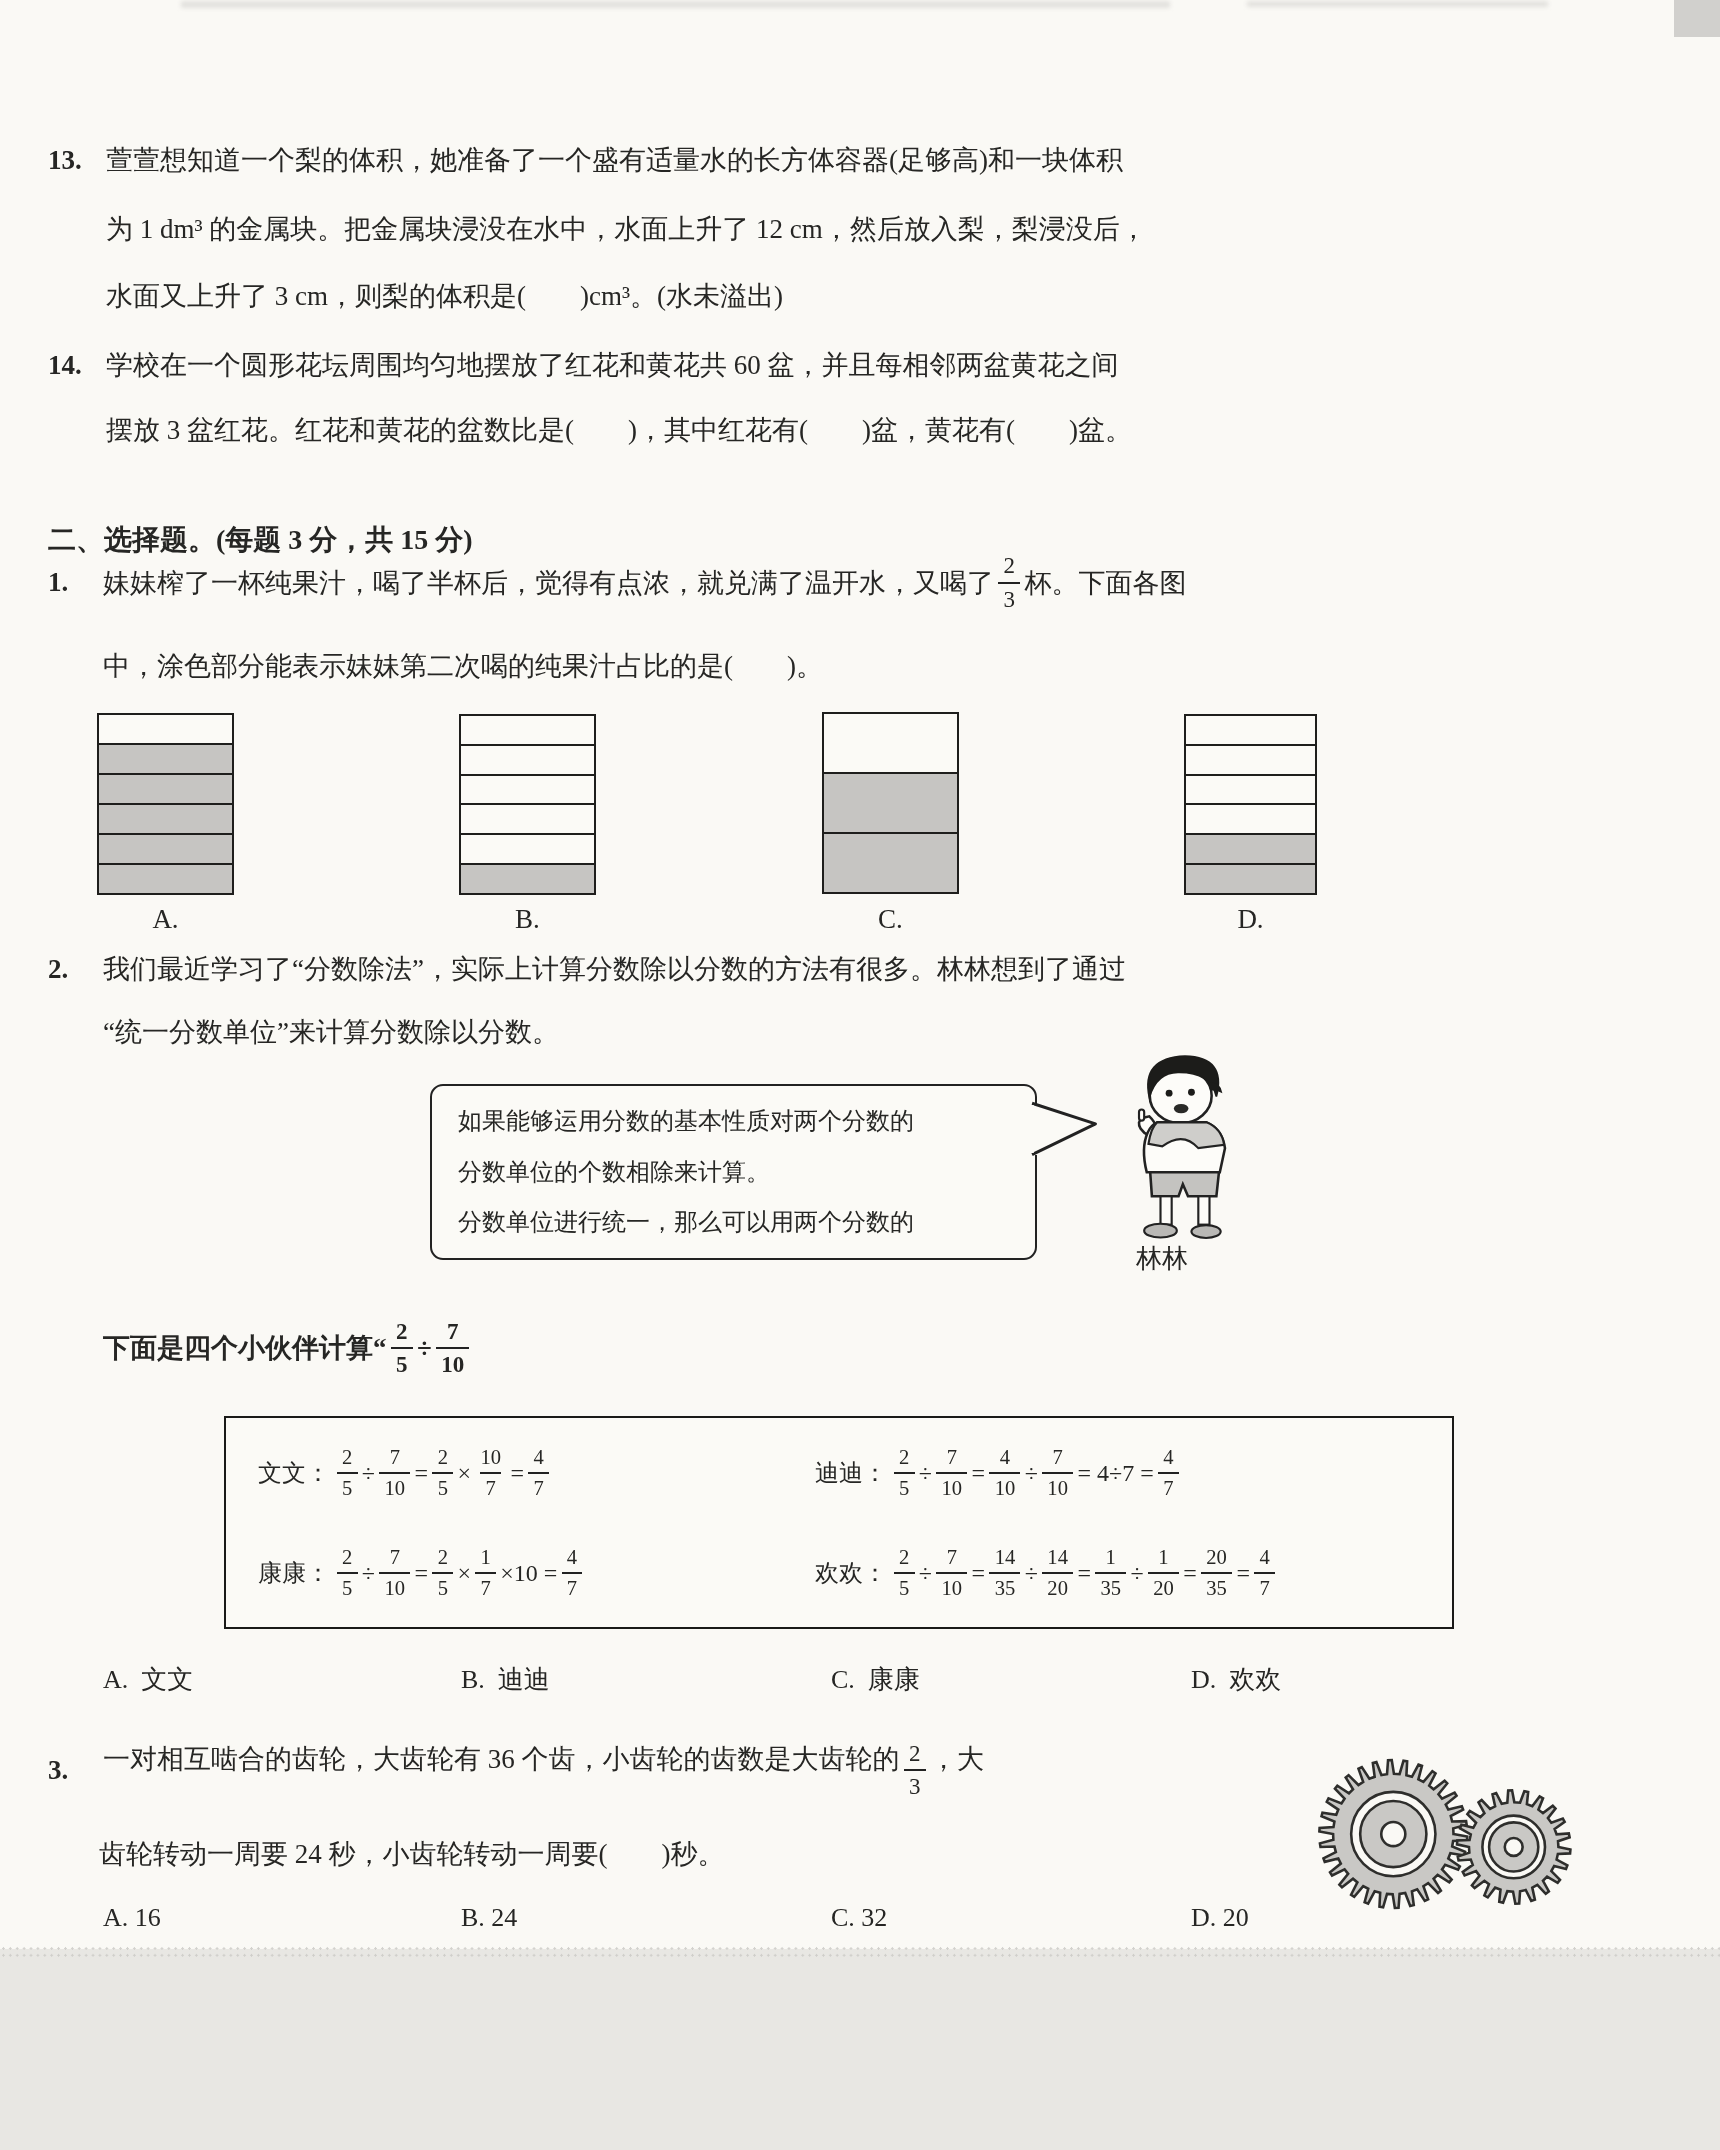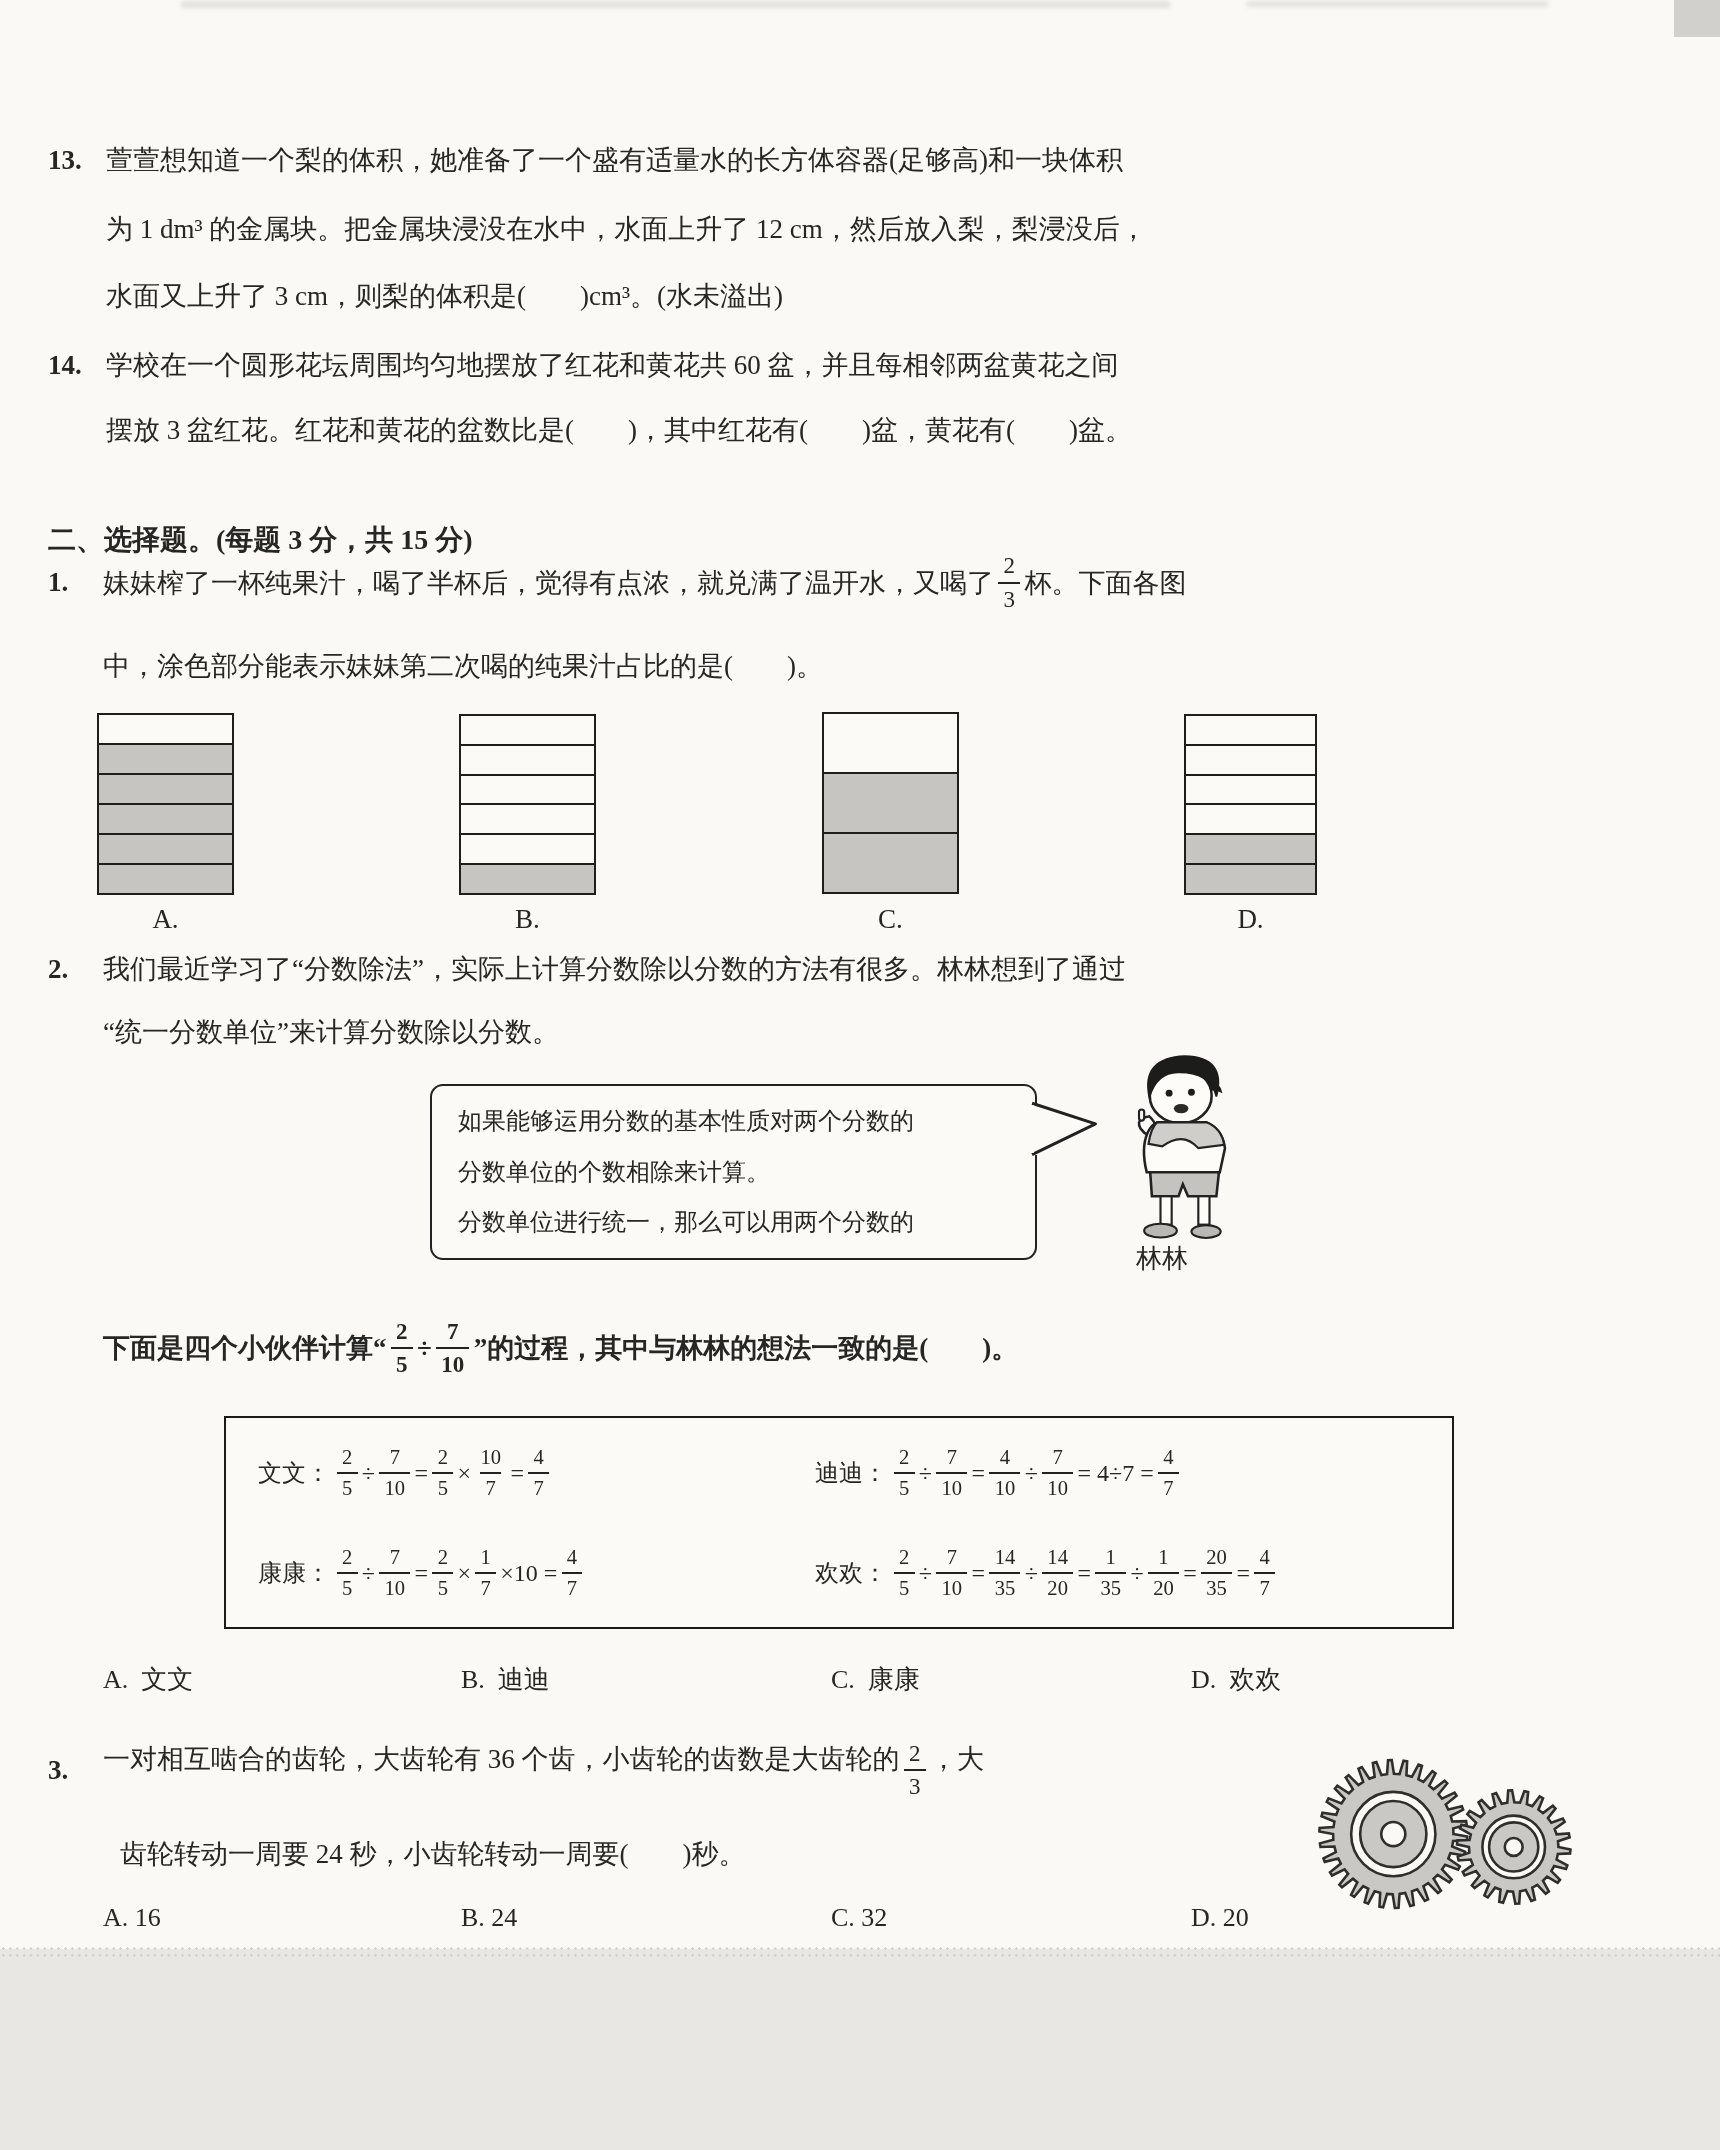--- a/index.html
+++ b/index.html
@@ -140,35 +140,35 @@
     <path d="M84,296 L244,296 L238,352 L172,352 L160,324 L150,352 L88,352 Z" fill="#c4c3c0" stroke="#222" stroke-width="6"></path>
 
     <rect x="108" y="352" width="26" height="66" fill="#fdfcf9" stroke="#222" stroke-width="5"></rect>
     <rect x="196" y="352" width="26" height="66" fill="#fdfcf9" stroke="#222" stroke-width="5"></rect>
 
     <ellipse cx="108" cy="432" rx="38" ry="16" fill="#b9b8b5" stroke="#222" stroke-width="5"></ellipse>
     <ellipse cx="214" cy="434" rx="34" ry="15" fill="#b9b8b5" stroke="#222" stroke-width="5"></ellipse>
   </svg>
   <div class="char-label" style="left:1136px;top:1241px;">林林</div>
 
-  <div class="tokline" style="left:103px;top:1303px;height:90px;font-weight:bold;"><span>下面是四个小伙伴计算“</span><span class="frac"><span class="fn">2</span><span class="fd">5</span></span><span>÷</span><span class="frac"><span class="fn">7</span><span class="fd">10</span></span><span>”的过程，其中与林林的想法一致的是(        )。</span></div>
+  <div class="tokline" style="left:103px;top:1303px;height:90px;font-weight:bold;"><span>下面是四个小伙伴计算“</span><span class="frac"><span class="fn">2</span><span class="fd">5</span></span><span>÷</span><span class="frac"><span class="fn">7</span><span class="fd">10</span></span></div>
 
   <div class="workbox" style="left:224px;top:1416px;width:1226px;height:209px;"></div>
   <div class="expr" style="left:258px;top:1428px;height:90px;"><span class="who">文文：</span><span class="frac"><span class="fn">2</span><span class="fd">5</span></span><span>÷</span><span class="frac"><span class="fn">7</span><span class="fd">10</span></span><span>=</span><span class="frac"><span class="fn">2</span><span class="fd">5</span></span><span>×</span><span class="frac"><span class="fn">10</span><span class="fd">7</span></span><span>=</span><span class="frac"><span class="fn">4</span><span class="fd">7</span></span></div>
   <div class="expr" style="left:815px;top:1428px;height:90px;"><span class="who">迪迪：</span><span class="frac"><span class="fn">2</span><span class="fd">5</span></span><span>÷</span><span class="frac"><span class="fn">7</span><span class="fd">10</span></span><span>=</span><span class="frac"><span class="fn">4</span><span class="fd">10</span></span><span>÷</span><span class="frac"><span class="fn">7</span><span class="fd">10</span></span><span>= 4÷7 =</span><span class="frac"><span class="fn">4</span><span class="fd">7</span></span></div>
   <div class="expr" style="left:258px;top:1528px;height:90px;"><span class="who">康康：</span><span class="frac"><span class="fn">2</span><span class="fd">5</span></span><span>÷</span><span class="frac"><span class="fn">7</span><span class="fd">10</span></span><span>=</span><span class="frac"><span class="fn">2</span><span class="fd">5</span></span><span>×</span><span class="frac"><span class="fn">1</span><span class="fd">7</span></span><span>×10 =</span><span class="frac"><span class="fn">4</span><span class="fd">7</span></span></div>
   <div class="expr" style="left:815px;top:1528px;height:90px;"><span class="who">欢欢：</span><span class="frac"><span class="fn">2</span><span class="fd">5</span></span><span>÷</span><span class="frac"><span class="fn">7</span><span class="fd">10</span></span><span>=</span><span class="frac"><span class="fn">14</span><span class="fd">35</span></span><span>÷</span><span class="frac"><span class="fn">14</span><span class="fd">20</span></span><span>=</span><span class="frac"><span class="fn">1</span><span class="fd">35</span></span><span>÷</span><span class="frac"><span class="fn">1</span><span class="fd">20</span></span><span>=</span><span class="frac"><span class="fn">20</span><span class="fd">35</span></span><span>=</span><span class="frac"><span class="fn">4</span><span class="fd">7</span></span></div>
 
   <div class="opt" style="left:103px;top:1662px;"><span>A.</span>  <span>文文</span></div>
   <div class="opt" style="left:461px;top:1662px;"><span>B.</span>  <span>迪迪</span></div>
   <div class="opt" style="left:831px;top:1662px;"><span>C.</span>  <span>康康</span></div>
   <div class="opt" style="left:1191px;top:1662px;"><span>D.</span>  <span>欢欢</span></div>
 
   <div class="tokline" style="left:48px;top:1729px;height:82px;"><span class="num numw128">3.</span><span style="display:inline-flex;align-items:flex-start;"><span>一对相互啮合的齿轮，大齿轮有 36 个齿，小齿轮的齿数是大齿轮的</span><span class="frac"><span class="fn">2</span><span class="fd">3</span></span><span>，大</span></span></div>
-  <div class="line" style="left:120px;top:1838px;">齿轮转动一周要 24 秒，小齿轮转动一周要(        )秒。</div>
+  <div class="line" style="left:99px;top:1838px;">齿轮转动一周要 24 秒，小齿轮转动一周要(        )秒。</div>
 
   <div class="opt" style="left:103px;top:1903px;"><span>A.</span> <span>16</span></div>
   <div class="opt" style="left:461px;top:1903px;"><span>B.</span> <span>24</span></div>
   <div class="opt" style="left:831px;top:1903px;"><span>C.</span> <span>32</span></div>
   <div class="opt" style="left:1191px;top:1903px;"><span>D.</span> <span>20</span></div>
 
   <svg id="gears" style="position:absolute;left:1303px;top:1750px;" width="301" height="181" viewBox="0 0 700 420">
       <g>
         <polygon points="350.0,195.0 381.9,200.8 381.4,209.4 349.1,211.1 346.9,224.1 376.9,236.4 374.7,244.7 342.7,239.7 337.9,251.9 364.7,270.2 360.7,277.9 330.5,266.3 323.3,277.3 345.7,300.7 340.2,307.4 313.1,289.8 303.7,299.0 320.7,326.6 314.0,332.0 291.1,309.1 280.0,316.2 291.0,346.8 283.2,350.6 265.6,323.5 253.3,328.1 257.6,360.3 249.3,362.5 237.7,332.2 224.6,334.2 222.2,366.6 213.6,367.0 208.5,335.0 195.4,334.2 186.3,365.4 177.8,364.0 179.5,331.6 166.7,328.1 151.4,356.7 143.3,353.6 151.7,322.3 140.0,316.2 119.1,341.0 111.8,336.2 126.5,307.4 116.3,299.0 90.7,318.9 84.6,312.7 105.0,287.6 96.7,277.3 67.5,291.4 62.9,284.1 88.0,263.7 82.1,251.9 50.6,259.7 47.6,251.6 76.4,236.9 73.1,224.1 40.7,225.1 39.4,216.6 70.6,208.2 70.0,195.0 38.1,189.2 38.6,180.6 70.9,178.9 73.1,165.9 43.1,153.6 45.3,145.3 77.3,150.3 82.1,138.1 55.3,119.8 59.3,112.1 89.5,123.7 96.7,112.7 74.3,89.3 79.8,82.6 106.9,100.2 116.3,91.0 99.3,63.4 106.0,58.0 128.9,80.9 140.0,73.8 129.0,43.2 136.8,39.4 154.4,66.5 166.7,61.9 162.4,29.7 170.7,27.5 182.3,57.8 195.4,55.8 197.8,23.4 206.4,23.0 211.5,55.0 224.6,55.8 233.7,24.6 242.2,26.0 240.5,58.4 253.3,61.9 268.6,33.3 276.7,36.4 268.3,67.7 280.0,73.8 300.9,49.0 308.2,53.8 293.5,82.6 303.7,91.0 329.3,71.1 335.4,77.3 315.0,102.4 323.3,112.7 352.5,98.6 357.1,105.9 332.0,126.3 337.9,138.1 369.4,130.3 372.4,138.4 343.6,153.1 346.9,165.9 379.3,164.9 380.6,173.4 349.4,181.8" fill="#c9c8c5" stroke="#2e2e2c" stroke-width="6"></polygon>
         <circle cx="210" cy="195" r="98" fill="#faf9f5" stroke="#2e2e2c" stroke-width="6"></circle>

